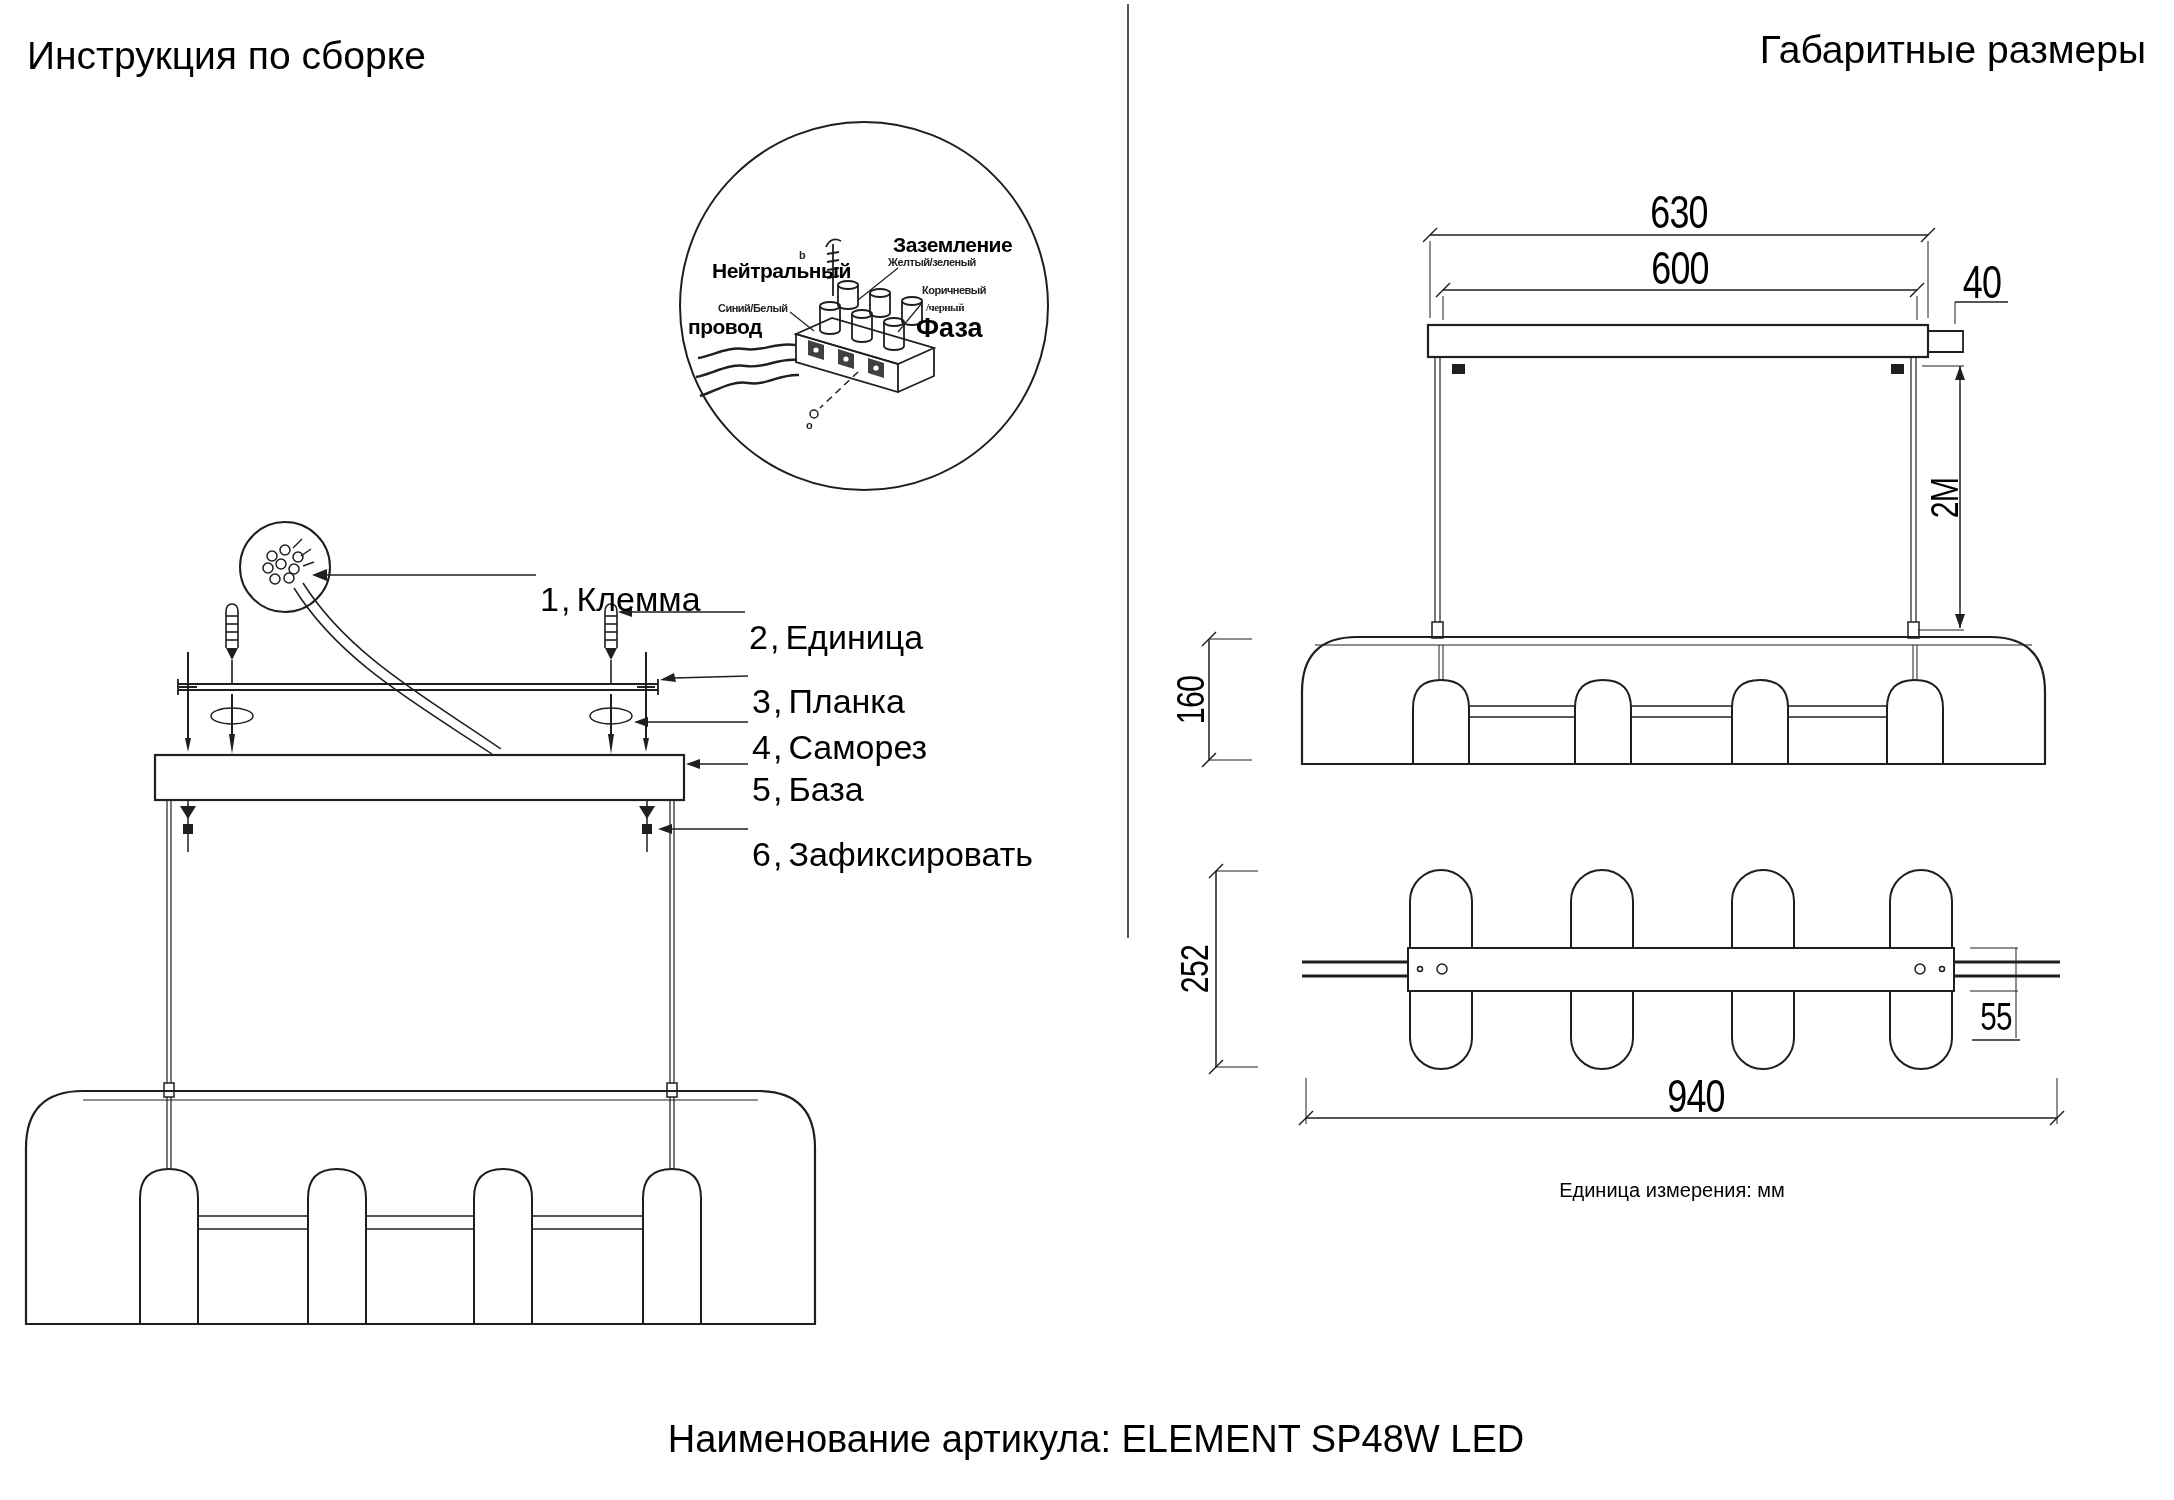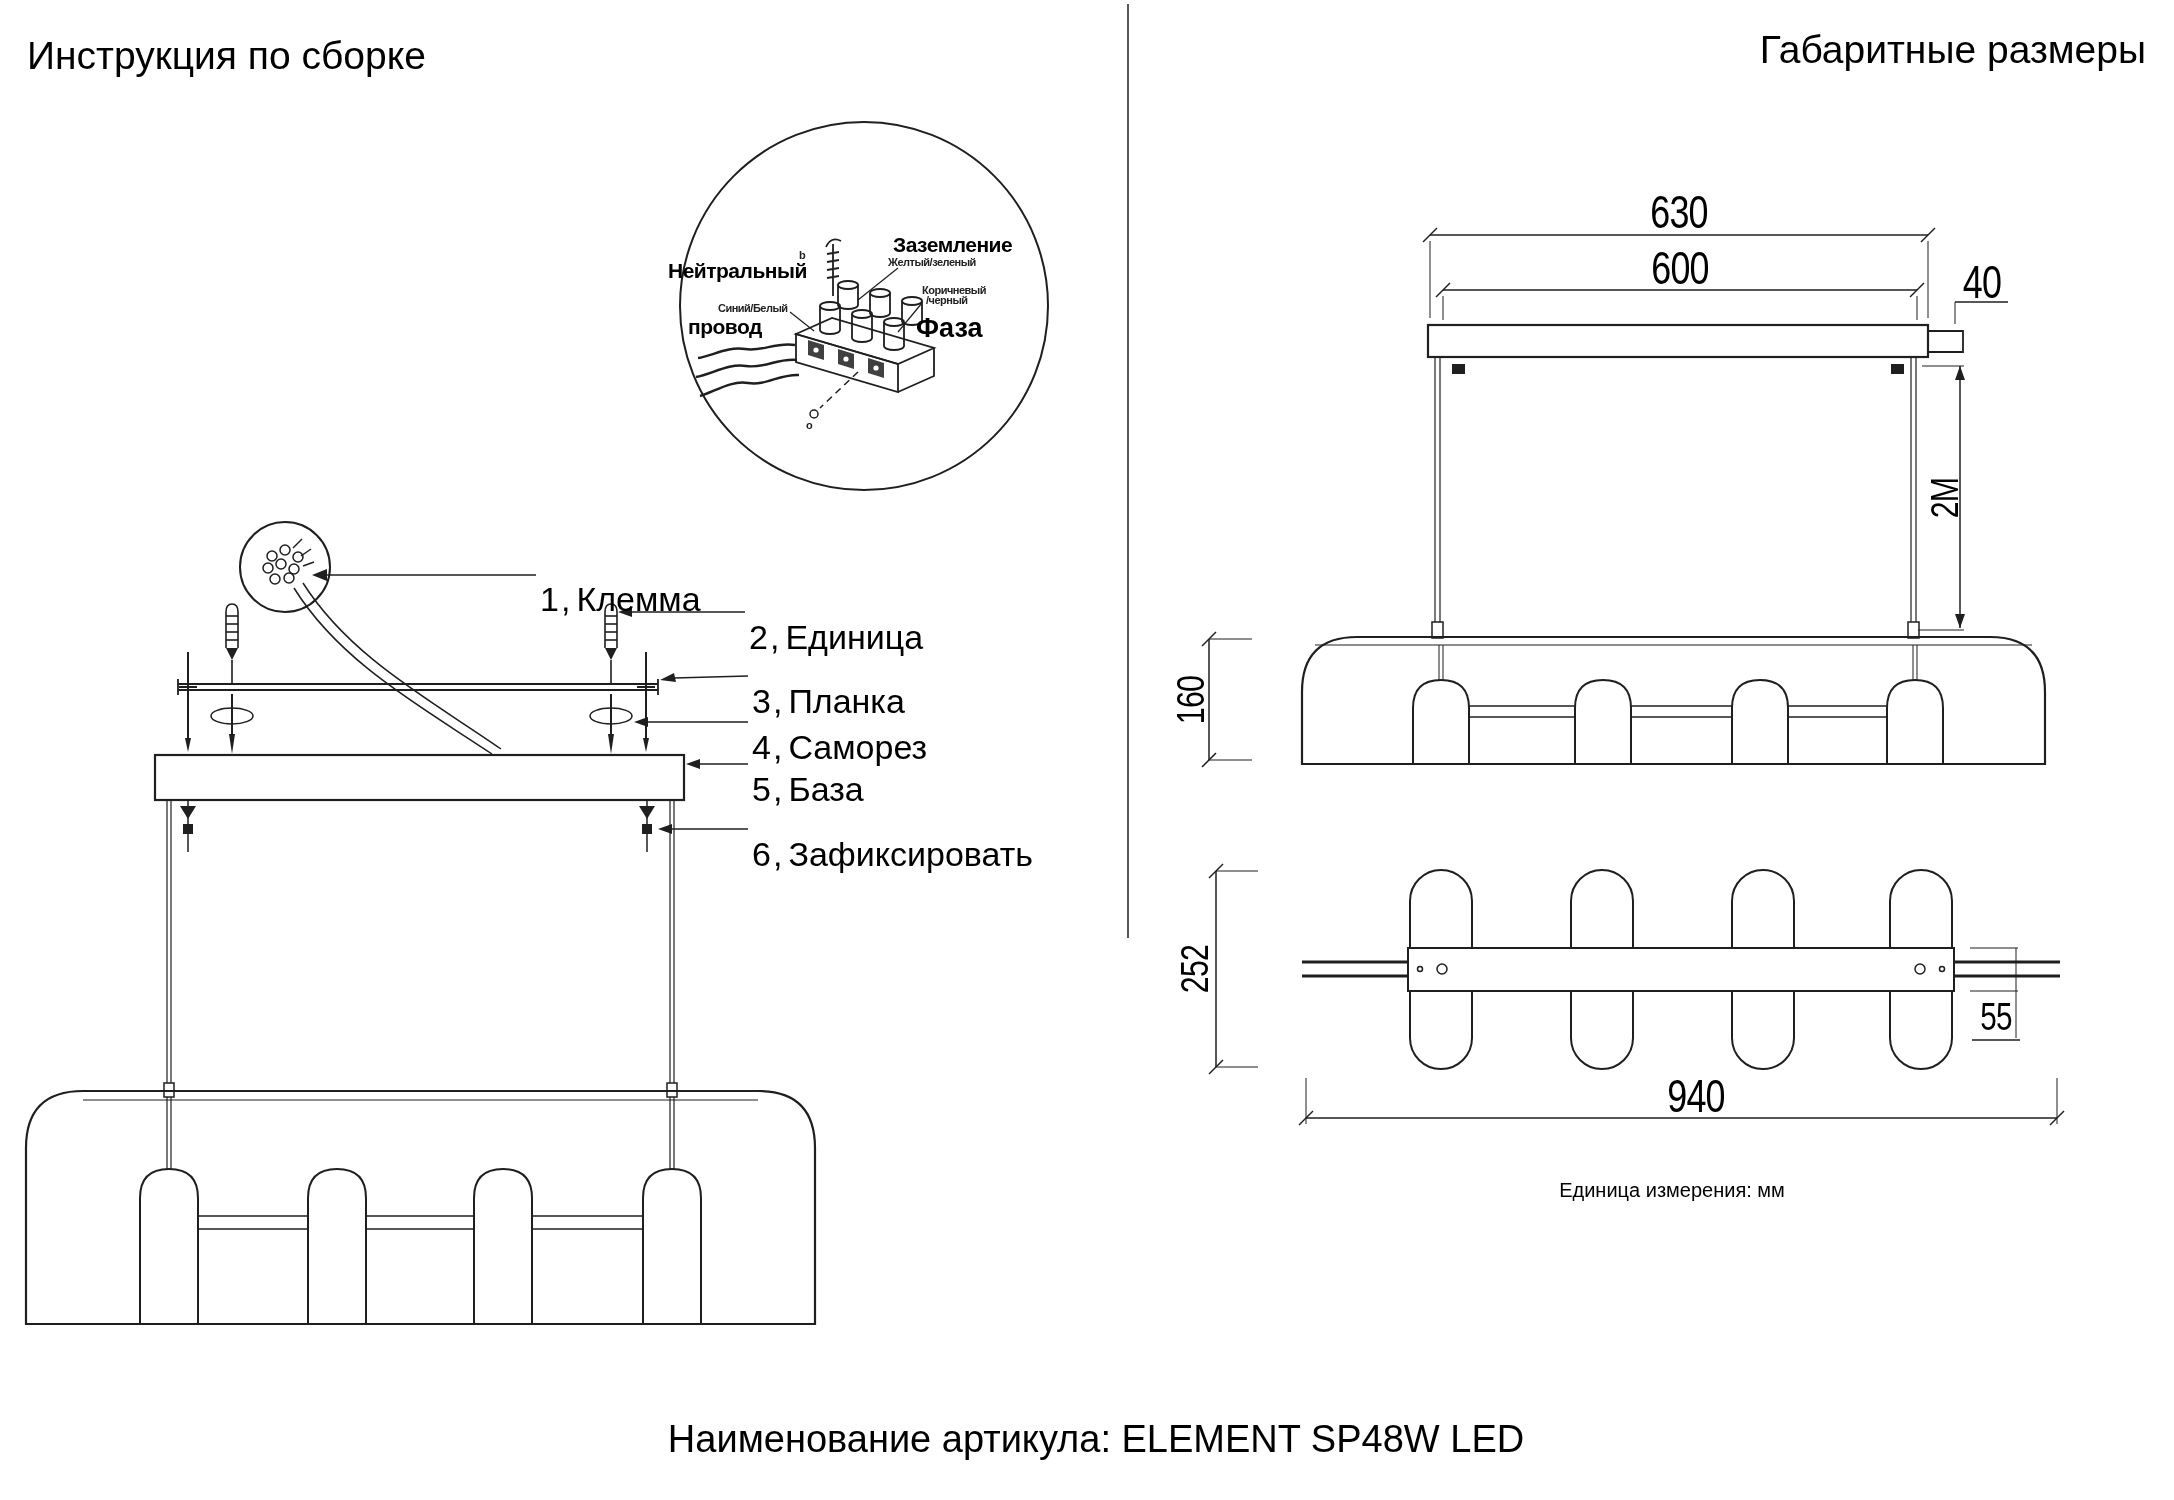--- a/index.html
+++ b/index.html
@@ -351,27 +351,27 @@
         <line class="ln" x1="2050" y1="1125" x2="2064" y2="1111" stroke-width="1.5"></line>
         <line class="ln" x1="1306" y1="1078" x2="1306" y2="1124" stroke-width="1"></line>
         <line class="ln" x1="2057" y1="1078" x2="2057" y2="1124" stroke-width="1"></line>
       </g>
     </g>
   </svg>
 
   <div class="txt title" style="left:27px;top:36px;">Инструкция по сборке</div>
   <div class="txt title" style="left:2146px;top:30px;transform:translateX(-100%);">Габаритные размеры</div>
 
-  <div class="txt wire-lbl" style="left:668px;top:260px;">Нейтральный</div>
+  <div class="txt wire-lbl" style="left:712px;top:260px;">Нейтральный</div>
   <div class="txt wire-lbl" style="left:688px;top:296px;margin-top:20px;">провод</div>
   <div class="txt wire-tiny" style="left:718px;top:303px;">Синий/Белый</div>
   <div class="txt wire-lbl" style="left:893px;top:234px;">Заземление</div>
   <div class="txt wire-tiny" style="left:888px;top:257px;">Желтый/зеленый</div>
   <div class="txt wire-tiny" style="left:922px;top:285px;">Коричневый</div>
-  <div class="txt wire-tiny" style="left:926px;top:295px;">/черный</div>
+  <div class="txt wire-tiny" style="left:926px;top:302px;font-family:Liberation Serif, serif;">/черный</div>
   <div class="txt wire-lbl-lg" style="left:916px;top:314px;">Фаза</div>
   <div class="txt wire-tiny" style="left:799px;top:250px;">b</div>
   <div class="txt wire-tiny" style="left:806px;top:420px;">o</div>
 
   <div class="txt part-label" style="left:540px;top:554px;"><span>1</span><span class="sep">,</span><span>Клемма</span></div>
   <div class="txt part-label" style="left:749px;top:592px;"><span>2</span><span class="sep">,</span><span>Единица</span></div>
   <div class="txt part-label" style="left:752px;top:656px;"><span>3</span><span class="sep">,</span><span>Планка</span></div>
   <div class="txt part-label" style="left:752px;top:702px;"><span>4</span><span class="sep">,</span><span>Саморез</span></div>
   <div class="txt part-label" style="left:752px;top:744px;"><span>5</span><span class="sep">,</span><span>База</span></div>
   <div class="txt part-label" style="left:752px;top:809px;"><span>6</span><span class="sep">,</span><span>Зафиксировать</span></div>

